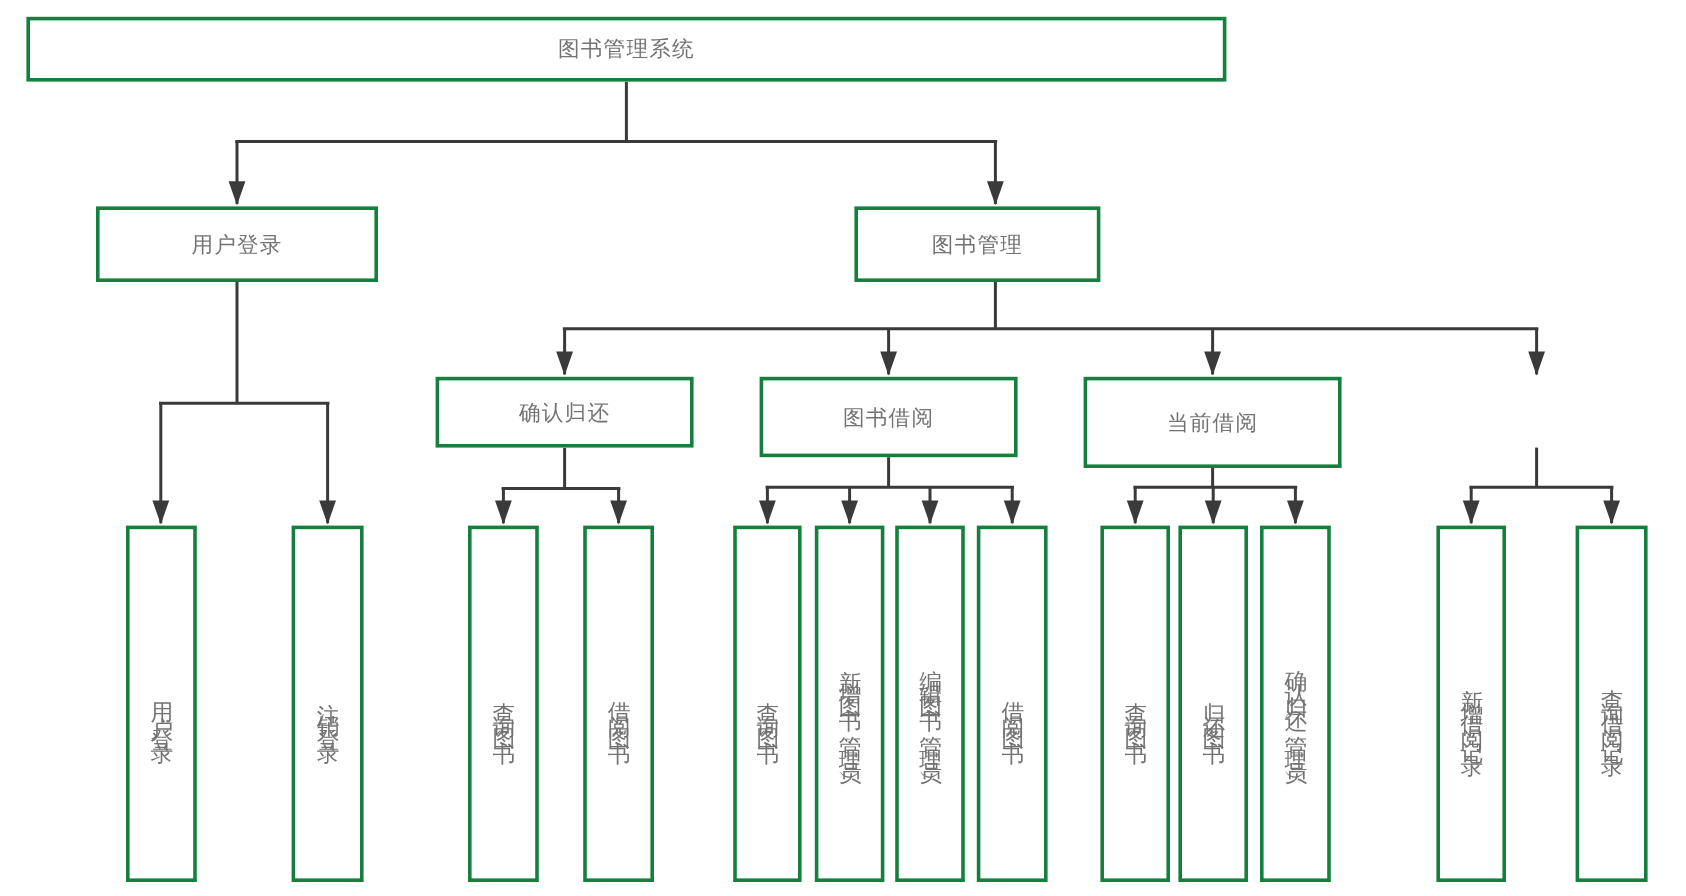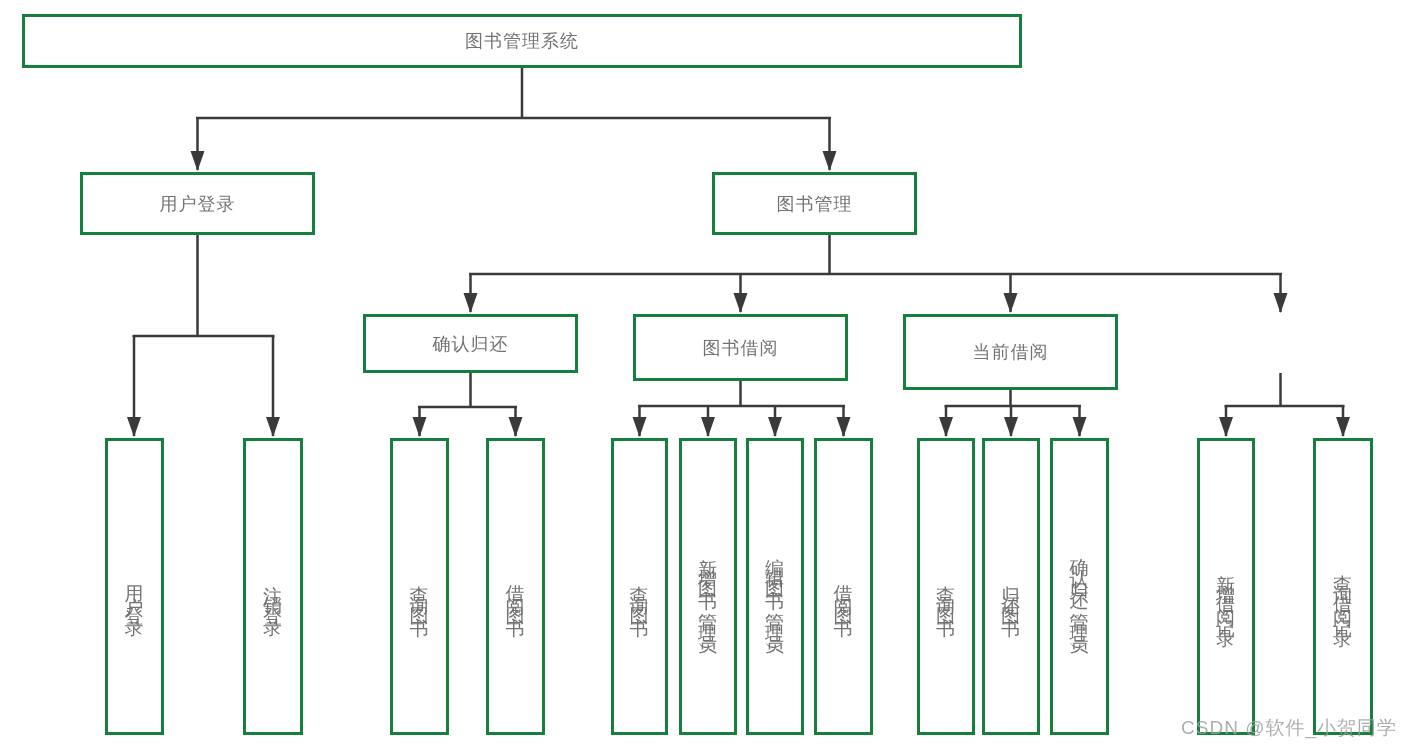--- a/index.html
+++ b/index.html
@@ -124,15 +124,14 @@
   <div class="node vtext" style="left:746px; top:438px; width:58px; height:297px;">编辑图书（管理员）</div>
   <div class="node vtext" style="left:814px; top:438px; width:59px; height:297px;">借阅图书</div>
 
   <div class="node vtext" style="left:917px; top:438px; width:58px; height:297px;">查询图书</div>
   <div class="node vtext" style="left:982px; top:438px; width:58px; height:297px;">归还图书</div>
   <div class="node vtext" style="left:1050px; top:438px; width:59px; height:297px;">确认归还（管理员）</div>
 
   <div class="node vtext" style="left:1197px; top:438px; width:58px; height:297px;">新增借阅记录</div>
   <div class="node vtext" style="left:1313px; top:438px; width:60px; height:297px;">查询借阅记录</div>
 
-  <div class="watermark">CSDN @软件_小贺同学</div>
 
 </div>
 
 </body></html>

